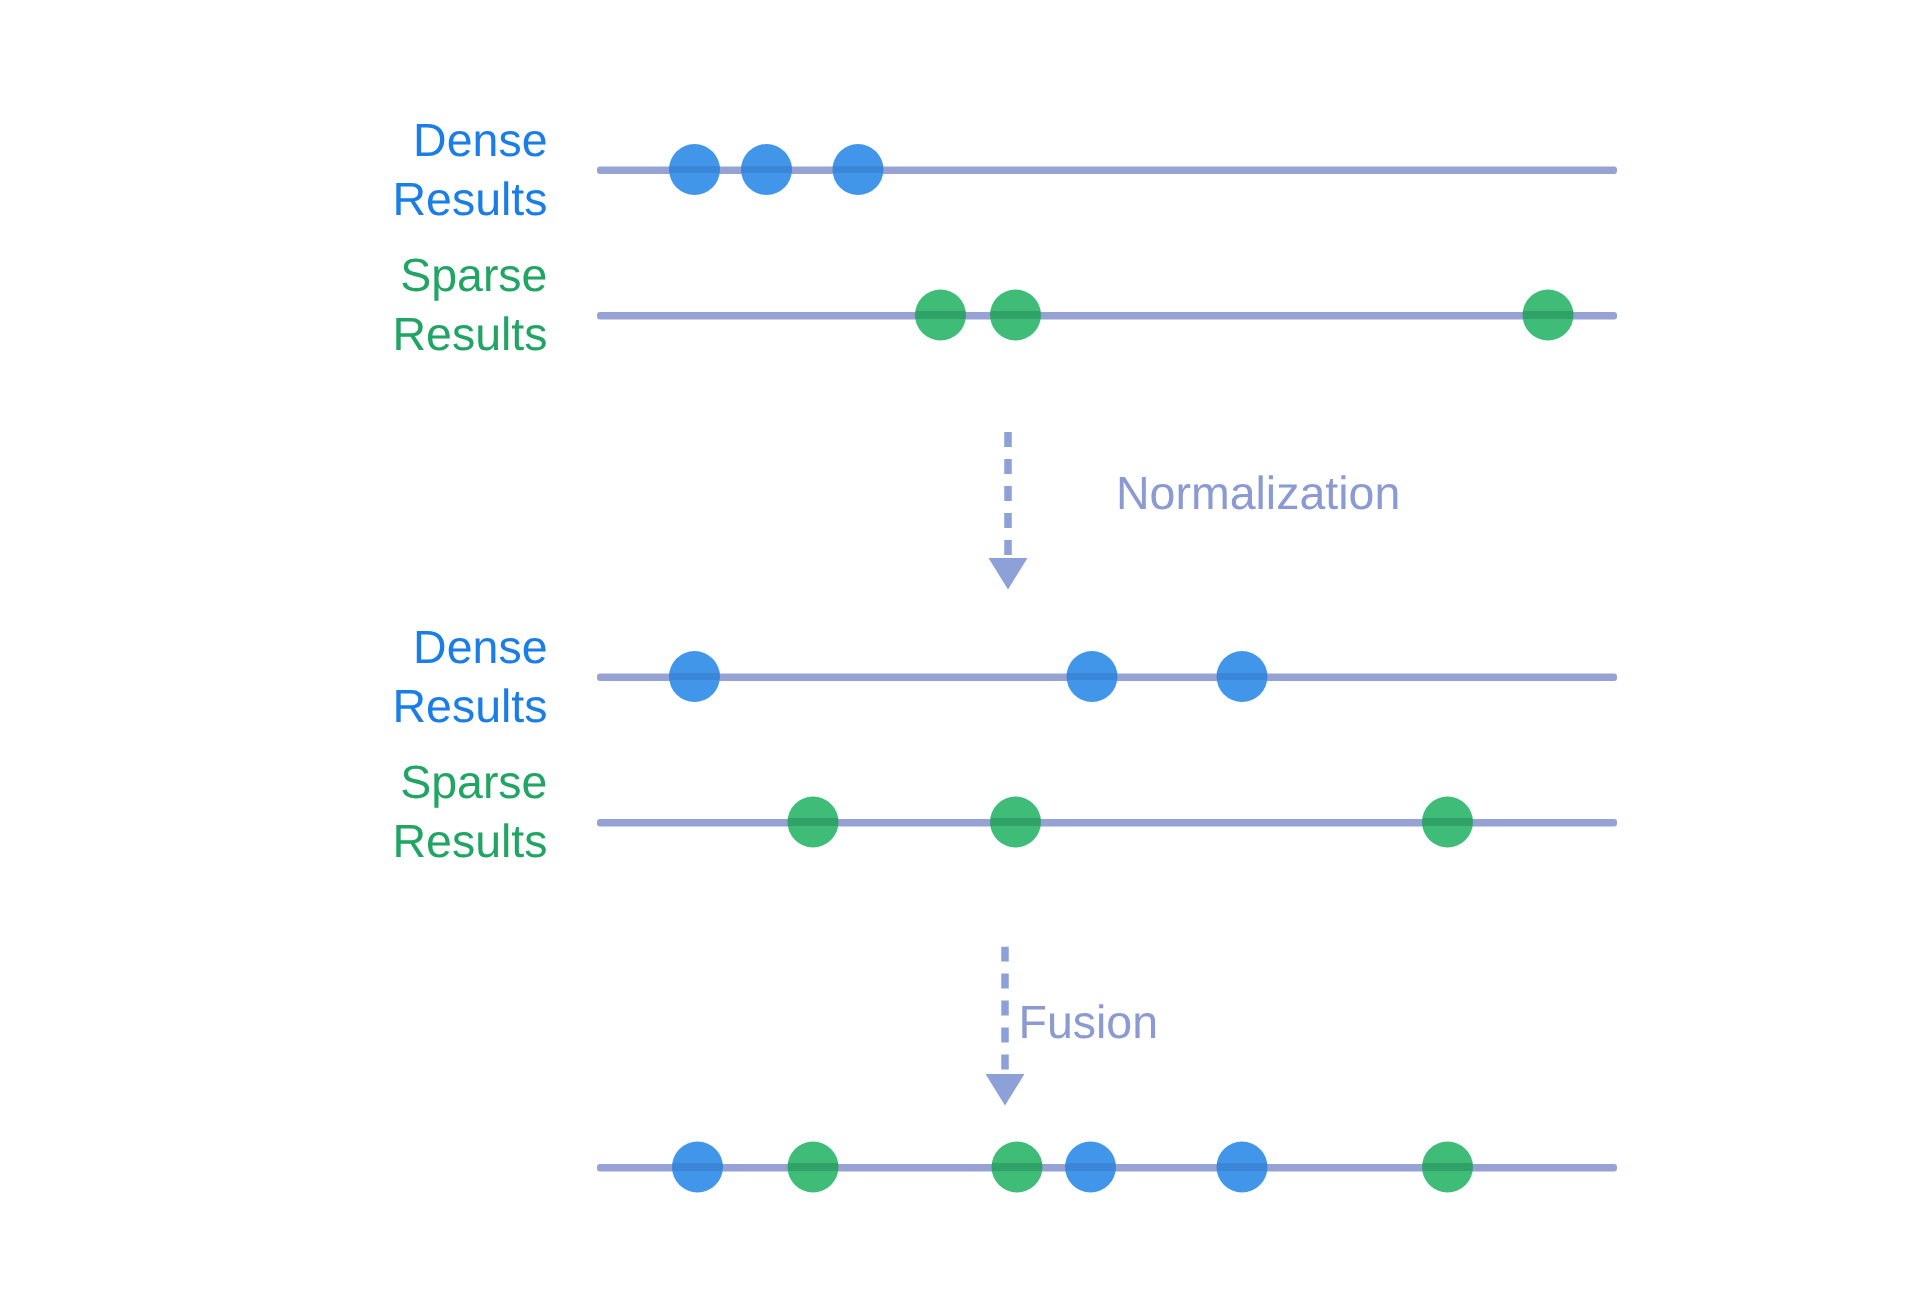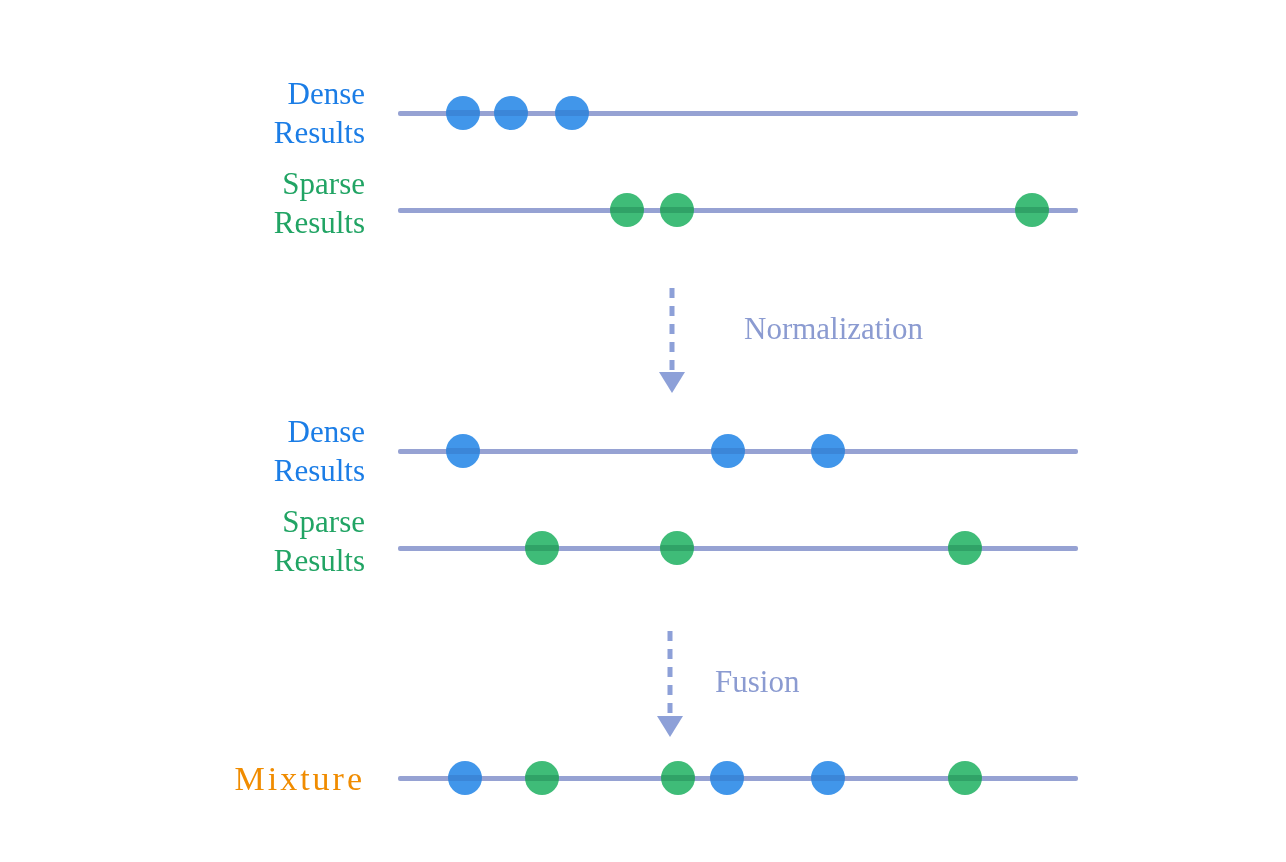--- a/index.html
+++ b/index.html
@@ -6,21 +6,21 @@
     margin: 0;
     padding: 0;
     background: #ffffff;
   }
   .canvas {
     position: relative;
     width: 1286px;
     height: 862px;
     background: #ffffff;
     overflow: hidden;
-    font-family: Liberation Serif, serif;
+    font-family: Liberation Sans, sans-serif;
   }
   .row-line {
     position: absolute;
     height: 5px;
     border-radius: 2px;
   }
   .dot {
     position: absolute;
     width: 34px;
     height: 34px;
@@ -79,24 +79,23 @@
     <div class="dot" style="left: 677px; top: 548px; background: linear-gradient(rgb(63, 188, 120) 0%, rgb(63, 188, 120) 42.4%, rgb(48, 162, 103) 42.4%, rgb(48, 162, 103) 57.6%, rgb(63, 188, 120) 57.6%, rgb(63, 188, 120) 100%);"></div>
     <div class="dot" style="left: 965px; top: 548px; background: linear-gradient(rgb(63, 188, 120) 0%, rgb(63, 188, 120) 42.4%, rgb(48, 162, 103) 42.4%, rgb(48, 162, 103) 57.6%, rgb(63, 188, 120) 57.6%, rgb(63, 188, 120) 100%);"></div>
     <div class="label label-up" style="top: 509px; color: rgb(33, 164, 100);"><div>Sparse</div><div>Results</div></div>
     <div class="row-line" style="left: 398px; top: 775.5px; width: 680px; background: rgb(150, 162, 211);"></div>
     <div class="dot" style="left: 465px; top: 778px; background: linear-gradient(rgb(65, 150, 234) 0%, rgb(65, 150, 234) 42.4%, rgb(59, 134, 216) 42.4%, rgb(59, 134, 216) 57.6%, rgb(65, 150, 234) 57.6%, rgb(65, 150, 234) 100%);"></div>
     <div class="dot" style="left: 542px; top: 778px; background: linear-gradient(rgb(63, 188, 120) 0%, rgb(63, 188, 120) 42.4%, rgb(48, 162, 103) 42.4%, rgb(48, 162, 103) 57.6%, rgb(63, 188, 120) 57.6%, rgb(63, 188, 120) 100%);"></div>
     <div class="dot" style="left: 678px; top: 778px; background: linear-gradient(rgb(63, 188, 120) 0%, rgb(63, 188, 120) 42.4%, rgb(48, 162, 103) 42.4%, rgb(48, 162, 103) 57.6%, rgb(63, 188, 120) 57.6%, rgb(63, 188, 120) 100%);"></div>
     <div class="dot" style="left: 727px; top: 778px; background: linear-gradient(rgb(65, 150, 234) 0%, rgb(65, 150, 234) 42.4%, rgb(59, 134, 216) 42.4%, rgb(59, 134, 216) 57.6%, rgb(65, 150, 234) 57.6%, rgb(65, 150, 234) 100%);"></div>
     <div class="dot" style="left: 828px; top: 778px; background: linear-gradient(rgb(65, 150, 234) 0%, rgb(65, 150, 234) 42.4%, rgb(59, 134, 216) 42.4%, rgb(59, 134, 216) 57.6%, rgb(65, 150, 234) 57.6%, rgb(65, 150, 234) 100%);"></div>
     <div class="dot" style="left: 965px; top: 778px; background: linear-gradient(rgb(63, 188, 120) 0%, rgb(63, 188, 120) 42.4%, rgb(48, 162, 103) 42.4%, rgb(48, 162, 103) 57.6%, rgb(63, 188, 120) 57.6%, rgb(63, 188, 120) 100%);"></div>
-    <div class="label label-big" style="top: 758.5px; color: rgb(240, 140, 0);"><div>Mixture</div></div>
     <svg class="arrow-svg" width="26" height="105" style="left: 659px; top: 288px;">
       <line x1="13" y1="0" x2="13" y2="82" stroke="#8da0d8" stroke-width="5" stroke-dasharray="10 8"></line>
       <polygon points="0,84 26,84 13,105" fill="#8da0d8"></polygon>
     </svg>
     <div class="annotation" style="left: 744px; top: 308.5px; color: rgb(139, 155, 209);">Normalization</div>
     <svg class="arrow-svg" width="26" height="106" style="left: 657px; top: 631px;">
       <line x1="13" y1="0" x2="13" y2="83" stroke="#8da0d8" stroke-width="5" stroke-dasharray="10 8"></line>
       <polygon points="0,85 26,85 13,106" fill="#8da0d8"></polygon>
     </svg>
-    <div class="annotation" style="left: 715px; top: 661.5px; color: rgb(139, 155, 209);">Fusion</div>
+    <div class="annotation" style="left: 679px; top: 661.5px; color: rgb(139, 155, 209);">Fusion</div>
   </div>
 
 </body></html>

